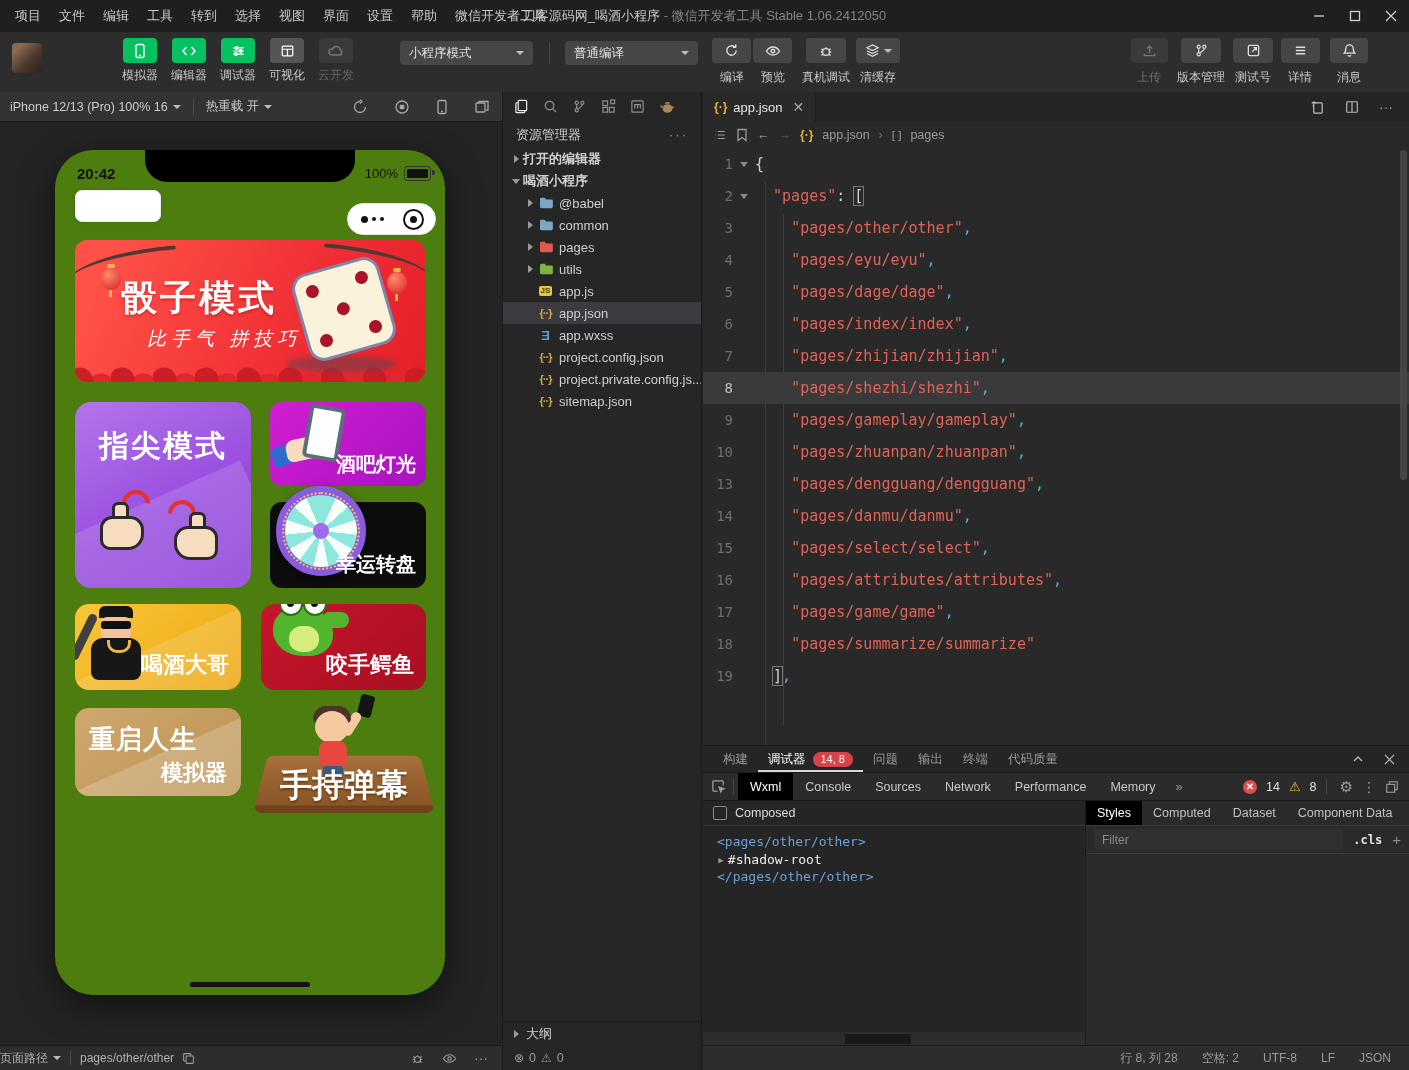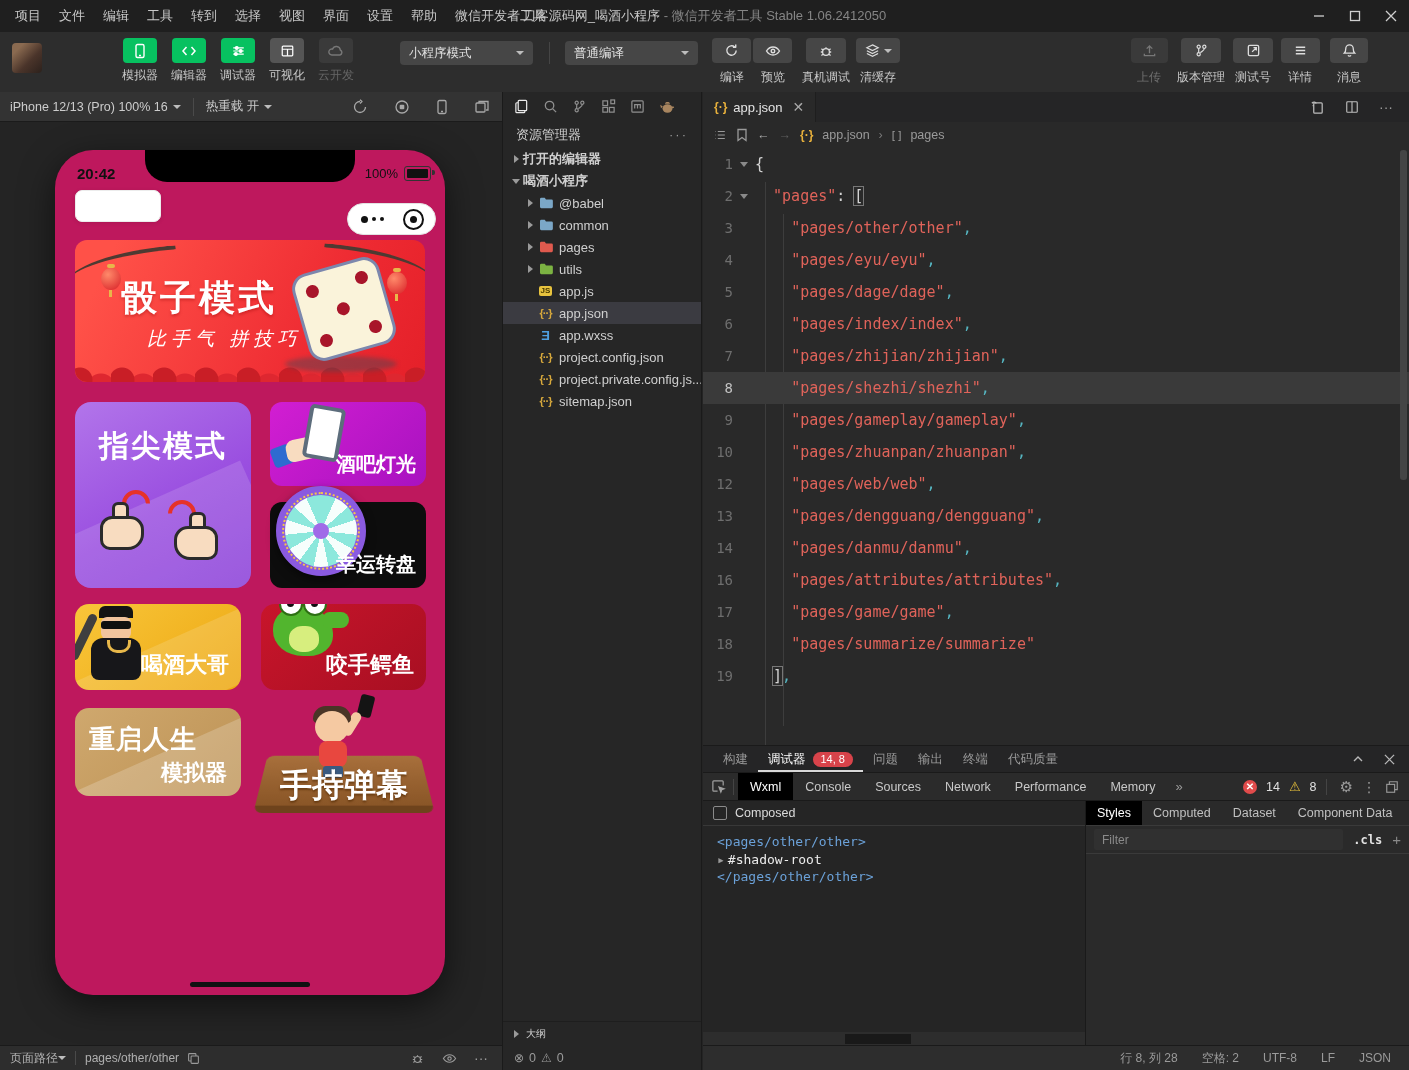--- a/index.html
+++ b/index.html
@@ -31,21 +31,21 @@
   .albl{position:absolute;top:37px;font-size:12px;color:#c8c8c8;white-space:nowrap;transform:translateX(-50%);}
   .abtn.dim{background:#3a3a3a;color:#777;}
   .albl.dim{color:#6f6f6f;}
   
   .simbar{position:absolute;left:0;top:92px;width:502px;height:30px;background:#333;border-bottom:1px solid #1b1b1b;display:flex;align-items:center;box-sizing:border-box;}
   .simbar .device,.simbar .hot{font-size:12.5px;color:#ccc;display:flex;align-items:center;gap:5px;white-space:nowrap;}
   .simbar .device{margin-left:10px;}
   .simdiv{width:1px;height:18px;background:#4a4a4a;margin:0 12px;}
   .sic{position:absolute;top:6px;width:20px;height:18px;color:#a8a8a8;display:flex;align-items:center;justify-content:center;}
   .stage{position:absolute;left:0;top:122px;width:502px;height:923px;background:#242424;}
-  .phone{position:absolute;left:55px;top:28px;width:390px;height:845px;background:#be185d;border-radius:38px;box-shadow:0 10px 34px rgba(0,0,0,.55);overflow:hidden;}
+  .phone{position:absolute;left:55px;top:28px;width:390px;height:845px;background:#4d7c0f;border-radius:38px;box-shadow:0 10px 34px rgba(0,0,0,.55);overflow:hidden;}
   .notch{position:absolute;top:0;left:90px;width:210px;height:32px;background:#000;border-radius:0 0 22px 22px;}
   .ptime{position:absolute;top:15px;left:22px;font-size:15px;font-weight:700;color:#111;}
   .pbat{position:absolute;top:16px;right:14px;display:flex;align-items:center;gap:6px;font-size:13px;color:#111;}
   .bat{width:25px;height:13px;border:1.5px solid #333;border-radius:3px;position:relative;}
   .bat::before{content:"";position:absolute;inset:2px;background:#111;border-radius:1px;}
   .bat::after{content:"";position:absolute;right:-5px;top:3px;width:3px;height:5px;background:#333;border-radius:0 2px 2px 0;}
   .searchbox{position:absolute;top:40px;left:20px;width:84px;height:30px;background:#fff;border:1px solid #ececec;border-radius:7px;box-shadow:0 1px 4px rgba(0,0,0,.10);}
   .capsule{position:absolute;top:53px;right:9px;width:87px;height:30px;border:1px solid #e2e2e2;border-radius:16px;display:flex;align-items:center;background:#fff;}
   .cdots{display:flex;align-items:center;gap:4px;margin-left:13px;}
   .cdots i{display:block;background:#111;border-radius:50%;}
@@ -129,21 +129,21 @@
   .tree{flex:1;font-size:13px;color:#cfcfcf;overflow:hidden;}
   .trow{height:22px;display:flex;align-items:center;white-space:nowrap;}
   .trow.sel{background:#3b3b41;}
   .tch{width:14px;flex:none;display:flex;justify-content:center;}
   .tico{width:17px;flex:none;display:flex;justify-content:center;margin-right:5px;font-size:11px;}
   .tri-r{width:0;height:0;border-left:5px solid #9a9a9a;border-top:4px solid transparent;border-bottom:4px solid transparent;}
   .tri-d2{width:0;height:0;border-top:5px solid #9a9a9a;border-left:4px solid transparent;border-right:4px solid transparent;}
   .fi-js{background:#e8c33e;color:#4a3b00;font-size:8px;font-weight:700;padding:1px 2px;border-radius:2px;line-height:8px;}
   .fi-json{color:#d8a93c;font-weight:700;font-size:11px;letter-spacing:-1px;}
   .fi-wxss{color:#4f9fe0;font-weight:700;font-size:13px;}
-  .sb-outline{height:23px;display:flex;align-items:center;gap:7px;font-size:10px;color:#cfcfcf;padding-left:11px;border-top:1px solid #1e1e1e;flex:none;}
+  .sb-outline{height:23px;display:flex;align-items:center;gap:7px;font-size:13px;color:#cfcfcf;padding-left:11px;border-top:1px solid #1e1e1e;flex:none;}
   .sb-problems{height:25px;display:flex;align-items:center;gap:5px;font-size:12.5px;color:#9a9a9a;padding-left:11px;flex:none;}
   .oic{font-size:12px;color:#9a9a9a;}
   
   .editor{position:absolute;left:703px;top:92px;width:706px;height:653px;background:#292929;z-index:1;}
   .tabsbar{height:30px;background:#252526;display:flex;align-items:center;}
   .etab{height:30px;display:flex;align-items:center;gap:6px;padding:0 11px;background:#292929;color:#e4e4e4;font-size:13px;border-right:1px solid #1e1e1e;}
   .braces{color:#e8b13c;font-weight:700;font-size:12px;}
   .brk{color:#9a9a9a;font-size:11.5px;}
   .tab-close{color:#a8a8a8;margin-left:4px;font-size:14px;line-height:1;}
   .tabs-right{margin-left:auto;display:flex;gap:20px;margin-right:16px;color:#bdbdbd;align-items:center;}
@@ -791,33 +791,33 @@
           <span class="ln">9</span>
           <span class="fold"></span>
           <span class="ct"><span class="c-p">    </span><span class="c-s">"pages/gameplay/gameplay"</span><span class="c-m">,</span></span>
         </div>
         <div class="cl">
           <span class="ln">10</span>
           <span class="fold"></span>
           <span class="ct"><span class="c-p">    </span><span class="c-s">"pages/zhuanpan/zhuanpan"</span><span class="c-m">,</span></span>
         </div>
         <div class="cl">
-          <span class="ln">12</span>
-          <span class="fold"></span>
-          <span class="ct"><span class="c-p">    </span><span class="c-s">"pages/web/web"</span><span class="c-m">,</span></span>
-        </div>
-        <div class="cl">
           <span class="ln">13</span>
           <span class="fold"></span>
           <span class="ct"><span class="c-p">    </span><span class="c-s">"pages/dengguang/dengguang"</span><span class="c-m">,</span></span>
         </div>
         <div class="cl">
           <span class="ln">14</span>
           <span class="fold"></span>
           <span class="ct"><span class="c-p">    </span><span class="c-s">"pages/danmu/danmu"</span><span class="c-m">,</span></span>
+        </div>
+        <div class="cl">
+          <span class="ln">15</span>
+          <span class="fold"></span>
+          <span class="ct"><span class="c-p">    </span><span class="c-s">"pages/select/select"</span><span class="c-m">,</span></span>
         </div>
         <div class="cl">
           <span class="ln">16</span>
           <span class="fold"></span>
           <span class="ct"><span class="c-p">    </span><span class="c-s">"pages/attributes/attributes"</span><span class="c-m">,</span></span>
         </div>
         <div class="cl">
           <span class="ln">17</span>
           <span class="fold"></span>
           <span class="ct"><span class="c-p">    </span><span class="c-s">"pages/game/game"</span><span class="c-m">,</span></span>
@@ -925,21 +925,21 @@
         <div class="filter-row">
           <input class="filter-input" placeholder="Filter" style="">
           <span class="cls">.cls</span>
           <span class="plus">+</span>
         </div>
       </div>
     </div>
   </div>
 
   <div class="status-left">
-    <span style="margin-left:10px;display:flex;align-items:center;">
+    <span style="margin-left:0;display:flex;align-items:center;gap:5px;">
       <span>页面路径</span>
         <span class="tri-dn"></span>
     </span>
     <span class="sl-div"></span>
     <span>pages/other/other</span>
     <span class="ic" style="margin-left:8px;color:#9a9a9a;">
         <svg width="13" height="13" viewBox="0 0 16 16" fill="none" stroke="currentColor" stroke-width="1.3">
           <rect x="5" y="5" width="9" height="9" rx="1"></rect>
           <path d="M11 5V3a1 1 0 0 0-1-1H3a1 1 0 0 0-1 1v7a1 1 0 0 0 1 1h2"></path>
         </svg>

